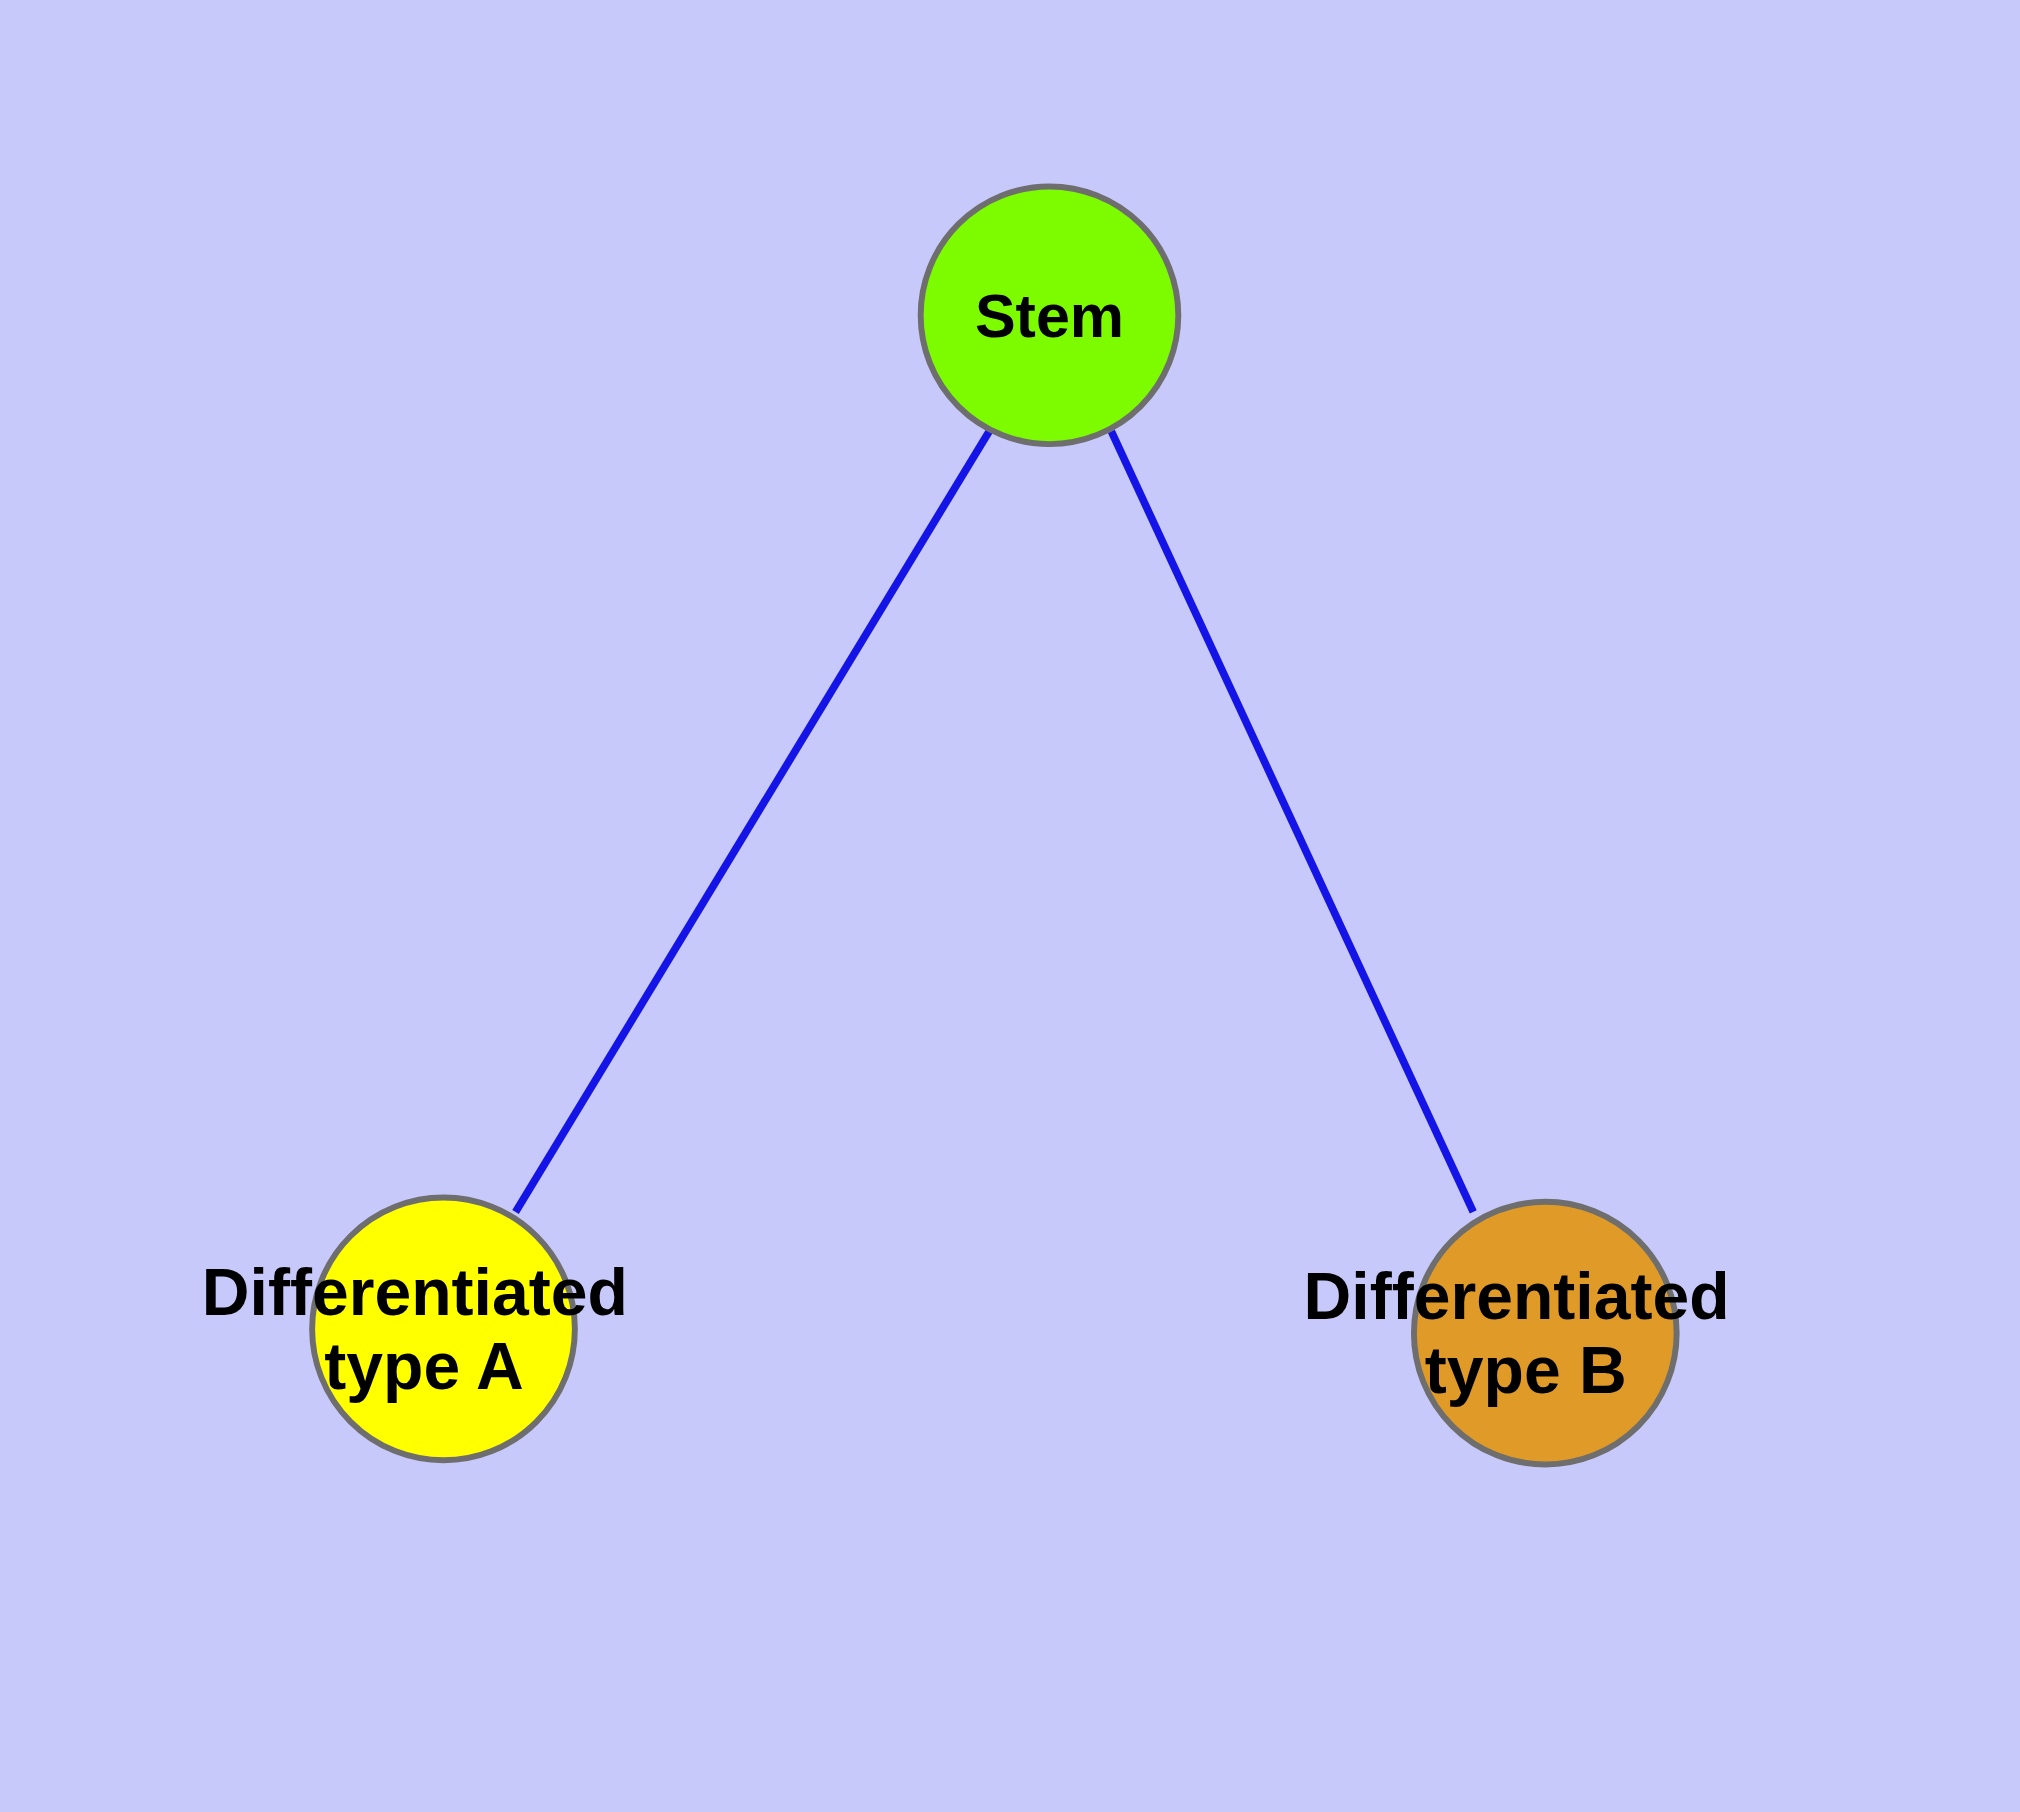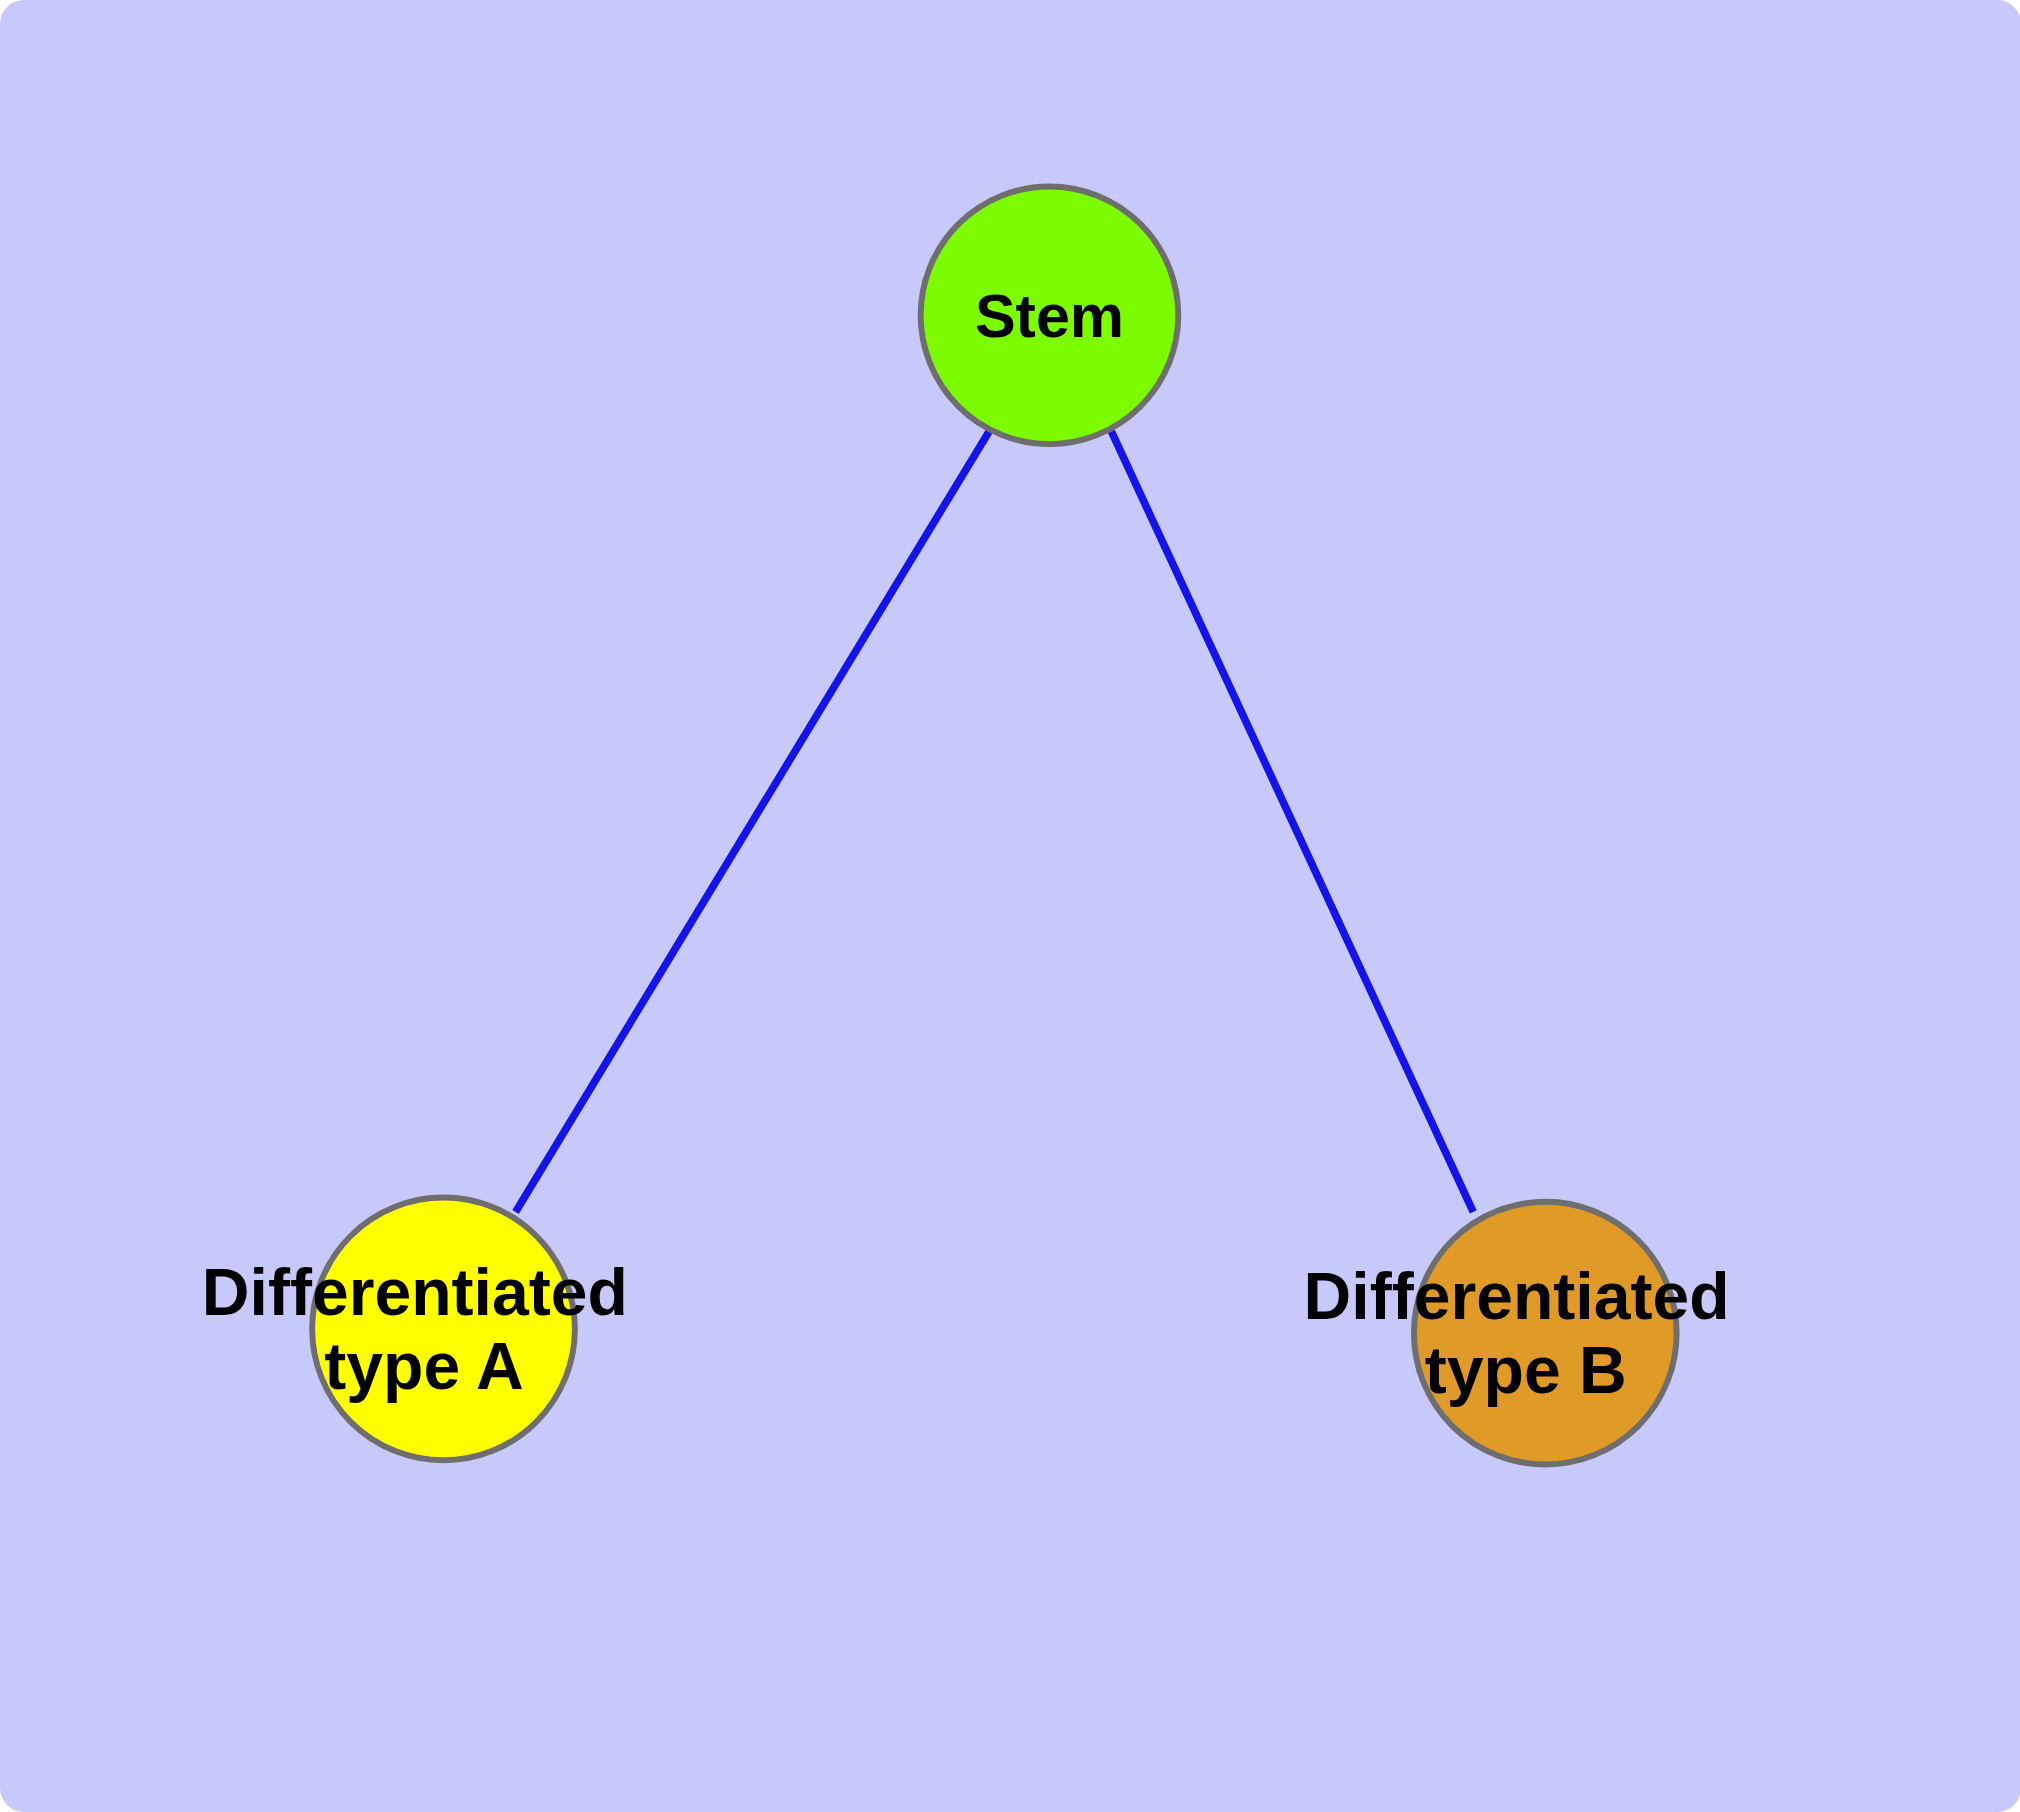--- a/index.html
+++ b/index.html
@@ -43,21 +43,21 @@
     stroke: #6e6e6e;
     stroke-width: 7;
   }
   .graph-edge {
     stroke-linecap: butt;
   }
 </style>
 </head>
 <body>
 
-<div id="stage" style="width: 2021px; height: 1812px; background: rgb(200, 201, 251); border-radius: 24px;">
+<div id="stage" style="width: 2021px; height: 1812px; background: rgb(200, 201, 251);">
   <svg id="graph-svg" viewBox="0 0 2384 2138">
 
     <g>
       <line class="graph-edge" x1="1168" y1="507" x2="608" y2="1430" stroke="#1414e6" stroke-width="9"></line>
       <line class="graph-edge" x1="1311" y1="509" x2="1738" y2="1430" stroke="#1414e6" stroke-width="9"></line>
     </g>
 
     <g>
 
       <g>

